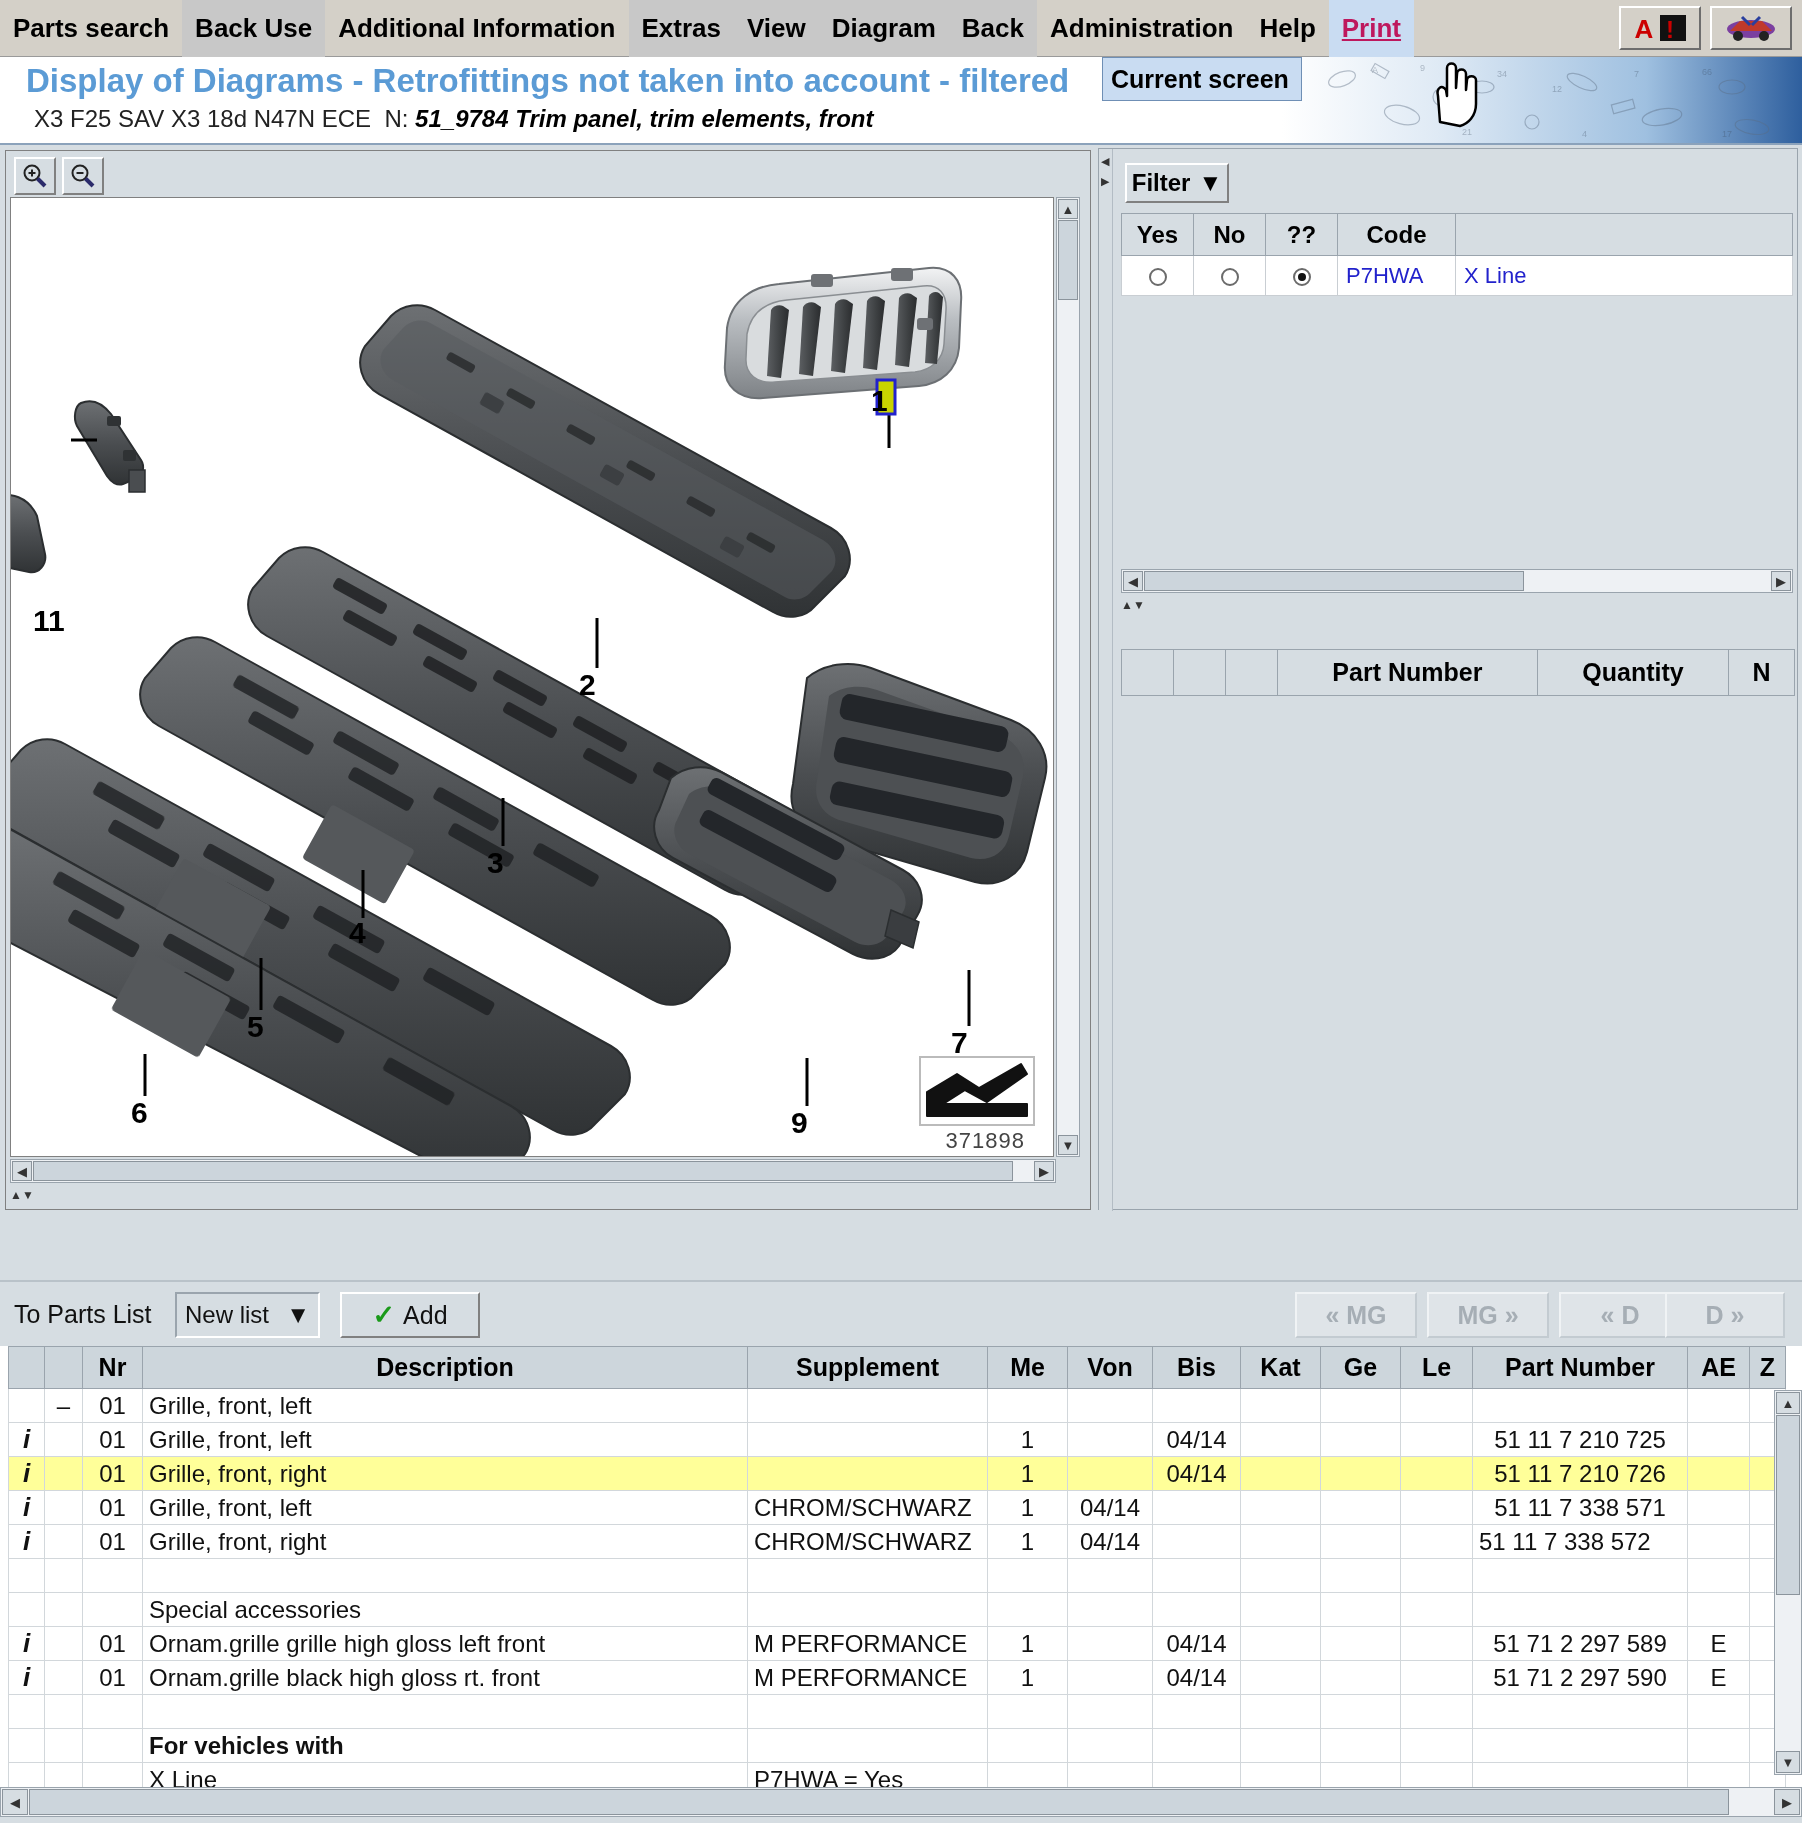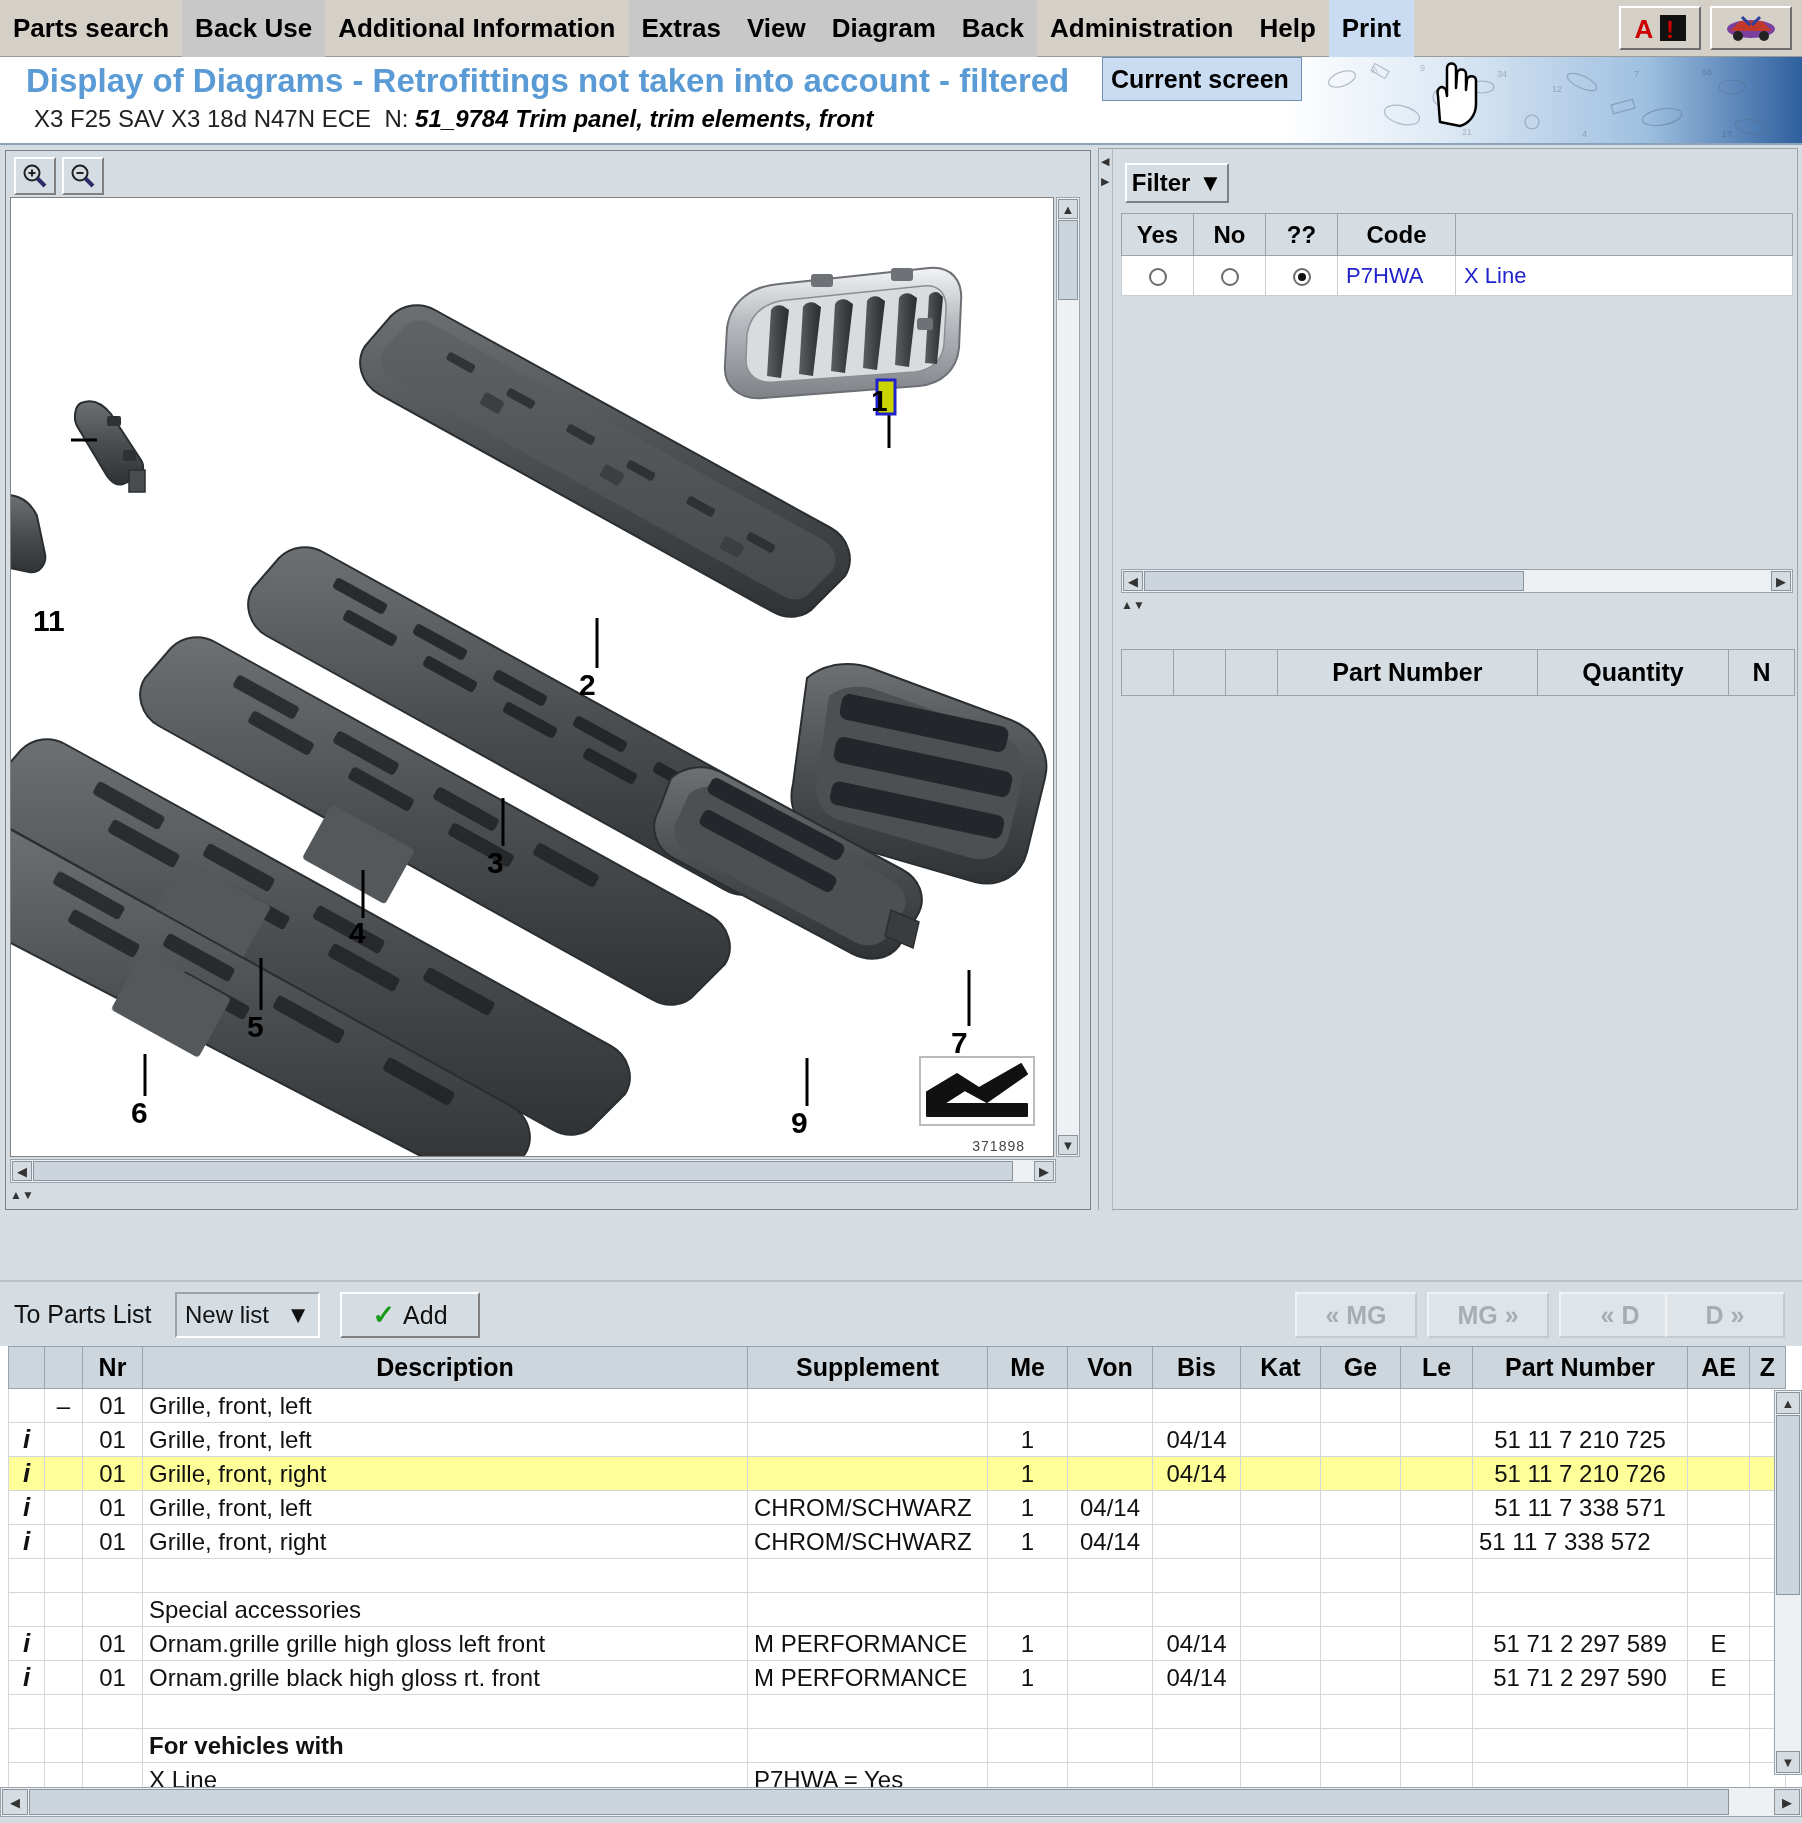--- a/index.html
+++ b/index.html
@@ -25,21 +25,21 @@
   }
   .menubar-items { display: flex; align-items: stretch; height: 57px; }
   .menu-item {
     display: flex; align-items: center;
     padding: 0 13px;
     font-size: 26px; font-weight: bold; color: #000;
     white-space: nowrap;
     cursor: default;
   }
   .menu-item.alt { background: #c8c8c8; }
-  .menu-item.active { background: #c9dcf2; color: #000000; }
+  .menu-item.active { background: #c9dcf2; color: #be185d; text-decoration: underline; }
   .menubar-spacer { flex: 1; background: #d4d0c8; }
   .tool-btn {
     width: 82px; height: 44px;
     margin-right: 9px;
     background: #d4d0c8;
     border: 2px solid;
     border-color: #ffffff #6d6d6d #6d6d6d #ffffff;
     display: flex; align-items: center; justify-content: center;
   }
   .tool-btn:last-child { margin-right: 10px; }
@@ -119,21 +119,21 @@
     overflow: hidden;
   }
   .diagram-svg { display: block; width: 1044px; height: 960px; }
 
   .callout {
     position: absolute;
     font-size: 30px; font-weight: bold; color: #000;
   }
   .diag-ref {
     position: absolute; right: 28px; bottom: 2px;
-    font-size: 14px; color: #444; letter-spacing: 1px;
+    font-size: 22px; color: #444; letter-spacing: 1px;
   }
   .diag-icon-box {
     position: absolute; right: 18px; bottom: 30px;
     width: 116px; height: 70px;
     background: #fff; border: 2px solid #bbb;
   }
 
   
   .sb-v {
     position: absolute;

